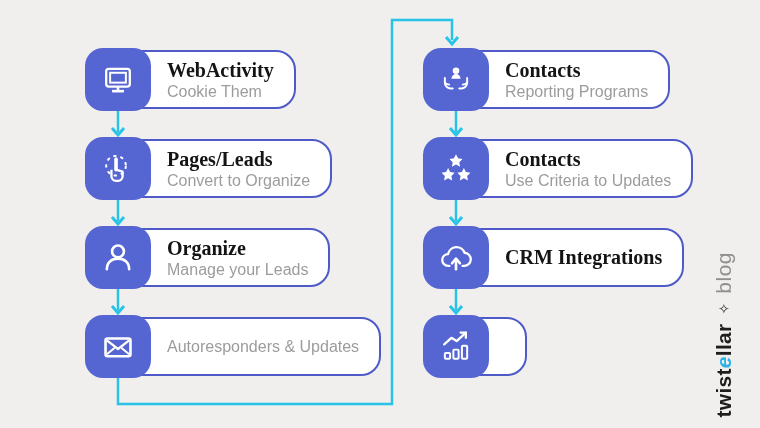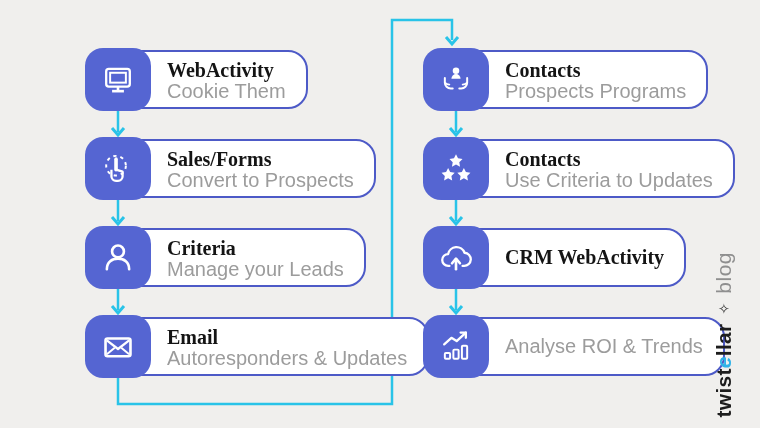--- a/index.html
+++ b/index.html
@@ -28,21 +28,21 @@
   .icon-box svg .nofill{fill:none;}
   .card{
     box-sizing:border-box;height:59px;margin-top:2px;z-index:1;position:relative;
     background:var(--card-bg,#ffffff);
     border:2px solid var(--card-border,#4d5ac7);
     border-radius:20px;
     display:flex;flex-direction:column;justify-content:center;
     padding:0 20px 0 80px;white-space:nowrap;
   }
   .card-title{font-size:20px;font-weight:700;color:var(--title,#141414);line-height:23px;font-family:Liberation Serif, serif;}
-  .card-subtitle{font-size:20px;color:var(--subtitle,#9c9c9c);line-height:19px;}
+  .card-subtitle{font-size:16px;color:var(--subtitle,#9c9c9c);line-height:19px;}
 
   .brand{
     position:absolute;top:252px;right:55px;z-index:3;
     transform:rotate(-90deg);transform-origin:100% 0;
     display:flex;align-items:center;gap:9px;white-space:nowrap;height:36px;
   }
   .brand-name{font-size:21px;font-weight:700;color:var(--brand-name,#1d1d1d);letter-spacing:.3px;}
   .brand-name .accent{color:var(--brand-accent,#2fb2e8);font-style:italic;}
   .brand-sep{font-size:14px;color:var(--sparkle,#2b2b2b);}
   .brand-blog{font-size:21px;font-weight:400;color:var(--brand-blog,#8f8f8f);letter-spacing:.5px;}
@@ -90,67 +90,66 @@
 
   <div class="card-row">
     <div class="icon-box">
   <svg viewBox="0 0 64 64">
     <circle class="nofill" cx="29" cy="27" r="15" stroke-width="3" stroke-dasharray="5 6"></circle>
     <path d="M29 17 V33" stroke-width="5.5" stroke-linecap="round" fill="none"></path>
     <path class="nofill" d="M29 33 l10 3 v7 a7 7 0 0 1 -7 7 h-3 a7 7 0 0 1 -7 -7 v-10" stroke-width="3.5" stroke-linejoin="round"></path>
   </svg>
 </div>
     <div class="card">
-      <div class="card-title">Sales/Forms</div>
-      <div class="card-subtitle">Convert to Prospects</div>
+      <div class="card-title">Pages/Leads</div>
+      <div class="card-subtitle">Convert to Organize</div>
     </div>
   </div>
 
   <div class="card-row">
     <div class="icon-box">
   <svg viewBox="0 0 64 64">
     <circle class="nofill" cx="32" cy="22" r="9" stroke-width="4"></circle>
     <path class="nofill" d="M15 49 c0 -11 8 -16 17 -16 c9 0 17 5 17 16" stroke-width="4" stroke-linecap="round"></path>
   </svg>
 </div>
     <div class="card">
-      <div class="card-title">Criteria</div>
+      <div class="card-title">Organize</div>
       <div class="card-subtitle">Manage your Leads</div>
     </div>
   </div>
 
   <div class="card-row">
     <div class="icon-box">
   <svg viewBox="0 0 64 64">
     <rect class="nofill" x="13" y="19" width="38" height="27" rx="3" stroke-width="4"></rect>
     <path class="nofill" d="M15 22 L32 35 L49 22" stroke-width="3.5" stroke-linejoin="round"></path>
     <path class="nofill" d="M15 43 L27 33 M49 43 L37 33" stroke-width="3"></path>
   </svg>
 </div>
     <div class="card">
-      <div class="card-title">Email</div>
       <div class="card-subtitle">Autoresponders &amp; Updates</div>
     </div>
   </div>
 </div>
   <div class="col col-right">
   <div class="card-row">
     <div class="icon-box">
   <svg viewBox="0 0 64 64">
     <circle class="fill" cx="32" cy="18" r="5"></circle>
     <path class="fill" d="M25 30 a7 7 0 0 1 14 0 z"></path>
     <path class="nofill" d="M15 29 v7 a9 9 0 0 0 9 9 h3" stroke-width="3" stroke-linecap="round"></path>
     <path class="nofill" d="M15 36 c2 2 5 3 7 3" stroke-width="2.5" stroke-linecap="round"></path>
     <path class="nofill" d="M49 29 v7 a9 9 0 0 1 -9 9 h-3" stroke-width="3" stroke-linecap="round"></path>
     <path class="nofill" d="M49 36 c-2 2 -5 3 -7 3" stroke-width="2.5" stroke-linecap="round"></path>
   </svg>
 </div>
     <div class="card">
       <div class="card-title">Contacts</div>
-      <div class="card-subtitle">Prospects Programs</div>
+      <div class="card-subtitle">Reporting Programs</div>
     </div>
   </div>
 
   <div class="card-row">
     <div class="icon-box">
   <svg viewBox="0 0 64 64">
     <polygon class="fill" transform="translate(32,20)" points="0,-10.5 3.09,-4.25 9.99,-3.24 5.0,1.62 6.17,8.5 0,5.25 -6.17,8.5 -5.0,1.62 -9.99,-3.24 -3.09,-4.25"></polygon>
     <polygon class="fill" transform="translate(20,41)" points="0,-10.5 3.09,-4.25 9.99,-3.24 5.0,1.62 6.17,8.5 0,5.25 -6.17,8.5 -5.0,1.62 -9.99,-3.24 -3.09,-4.25"></polygon>
     <polygon class="fill" transform="translate(44,41)" points="0,-10.5 3.09,-4.25 9.99,-3.24 5.0,1.62 6.17,8.5 0,5.25 -6.17,8.5 -5.0,1.62 -9.99,-3.24 -3.09,-4.25"></polygon>
   </svg>
@@ -163,36 +162,35 @@
 
   <div class="card-row">
     <div class="icon-box">
   <svg viewBox="0 0 64 64">
     <path class="nofill" d="M22 44 h-2 a9 9 0 0 1 0 -18 a13 13 0 0 1 25 -2 a8 8 0 0 1 -1 20 h-2" stroke-width="3.5" stroke-linecap="round" stroke-linejoin="round"></path>
     <path d="M32 49 V34" stroke-width="4" fill="none" stroke-linecap="round"></path>
     <polyline class="nofill" points="26,40 32,33 38,40" stroke-width="4" stroke-linejoin="round" stroke-linecap="round"></polyline>
   </svg>
 </div>
     <div class="card">
-      <div class="card-title">CRM WebActivity</div>
+      <div class="card-title">CRM Integrations</div>
     </div>
   </div>
 
   <div class="card-row">
     <div class="icon-box">
   <svg viewBox="0 0 64 64">
     <rect class="nofill" x="15" y="41" width="8" height="9" rx="1.5" stroke-width="3"></rect>
     <rect class="nofill" x="28" y="36" width="8" height="14" rx="1.5" stroke-width="3"></rect>
     <rect class="nofill" x="41" y="30" width="8" height="20" rx="1.5" stroke-width="3"></rect>
     <path class="nofill" d="M14 28 L25 18 L33 23 L47 10" stroke-width="3.5" stroke-linecap="round" stroke-linejoin="round"></path>
     <polyline class="nofill" points="39,10 47,10 47,18" stroke-width="3.5" stroke-linecap="round" stroke-linejoin="round"></polyline>
   </svg>
 </div>
     <div class="card">
-      <div class="card-subtitle">Analyse ROI &amp; Trends</div>
     </div>
   </div>
 </div>
 
   <div class="brand">
     <span class="brand-name"><span>twist</span><span class="accent">e</span><span>llar</span></span>
     <span class="brand-sep">✧</span>
     <span class="brand-blog">blog</span>
   </div>
 </div>

